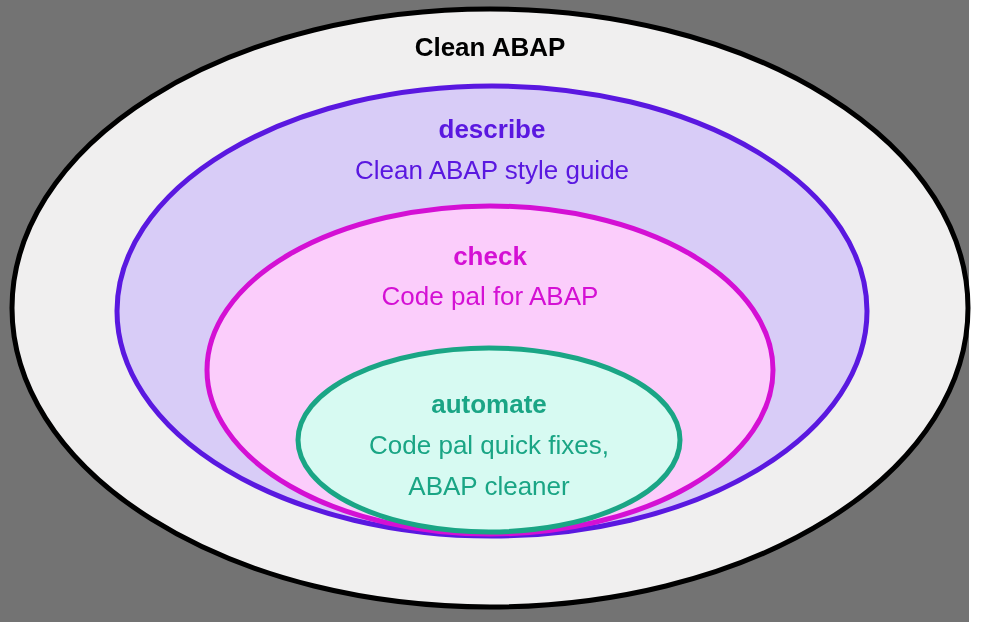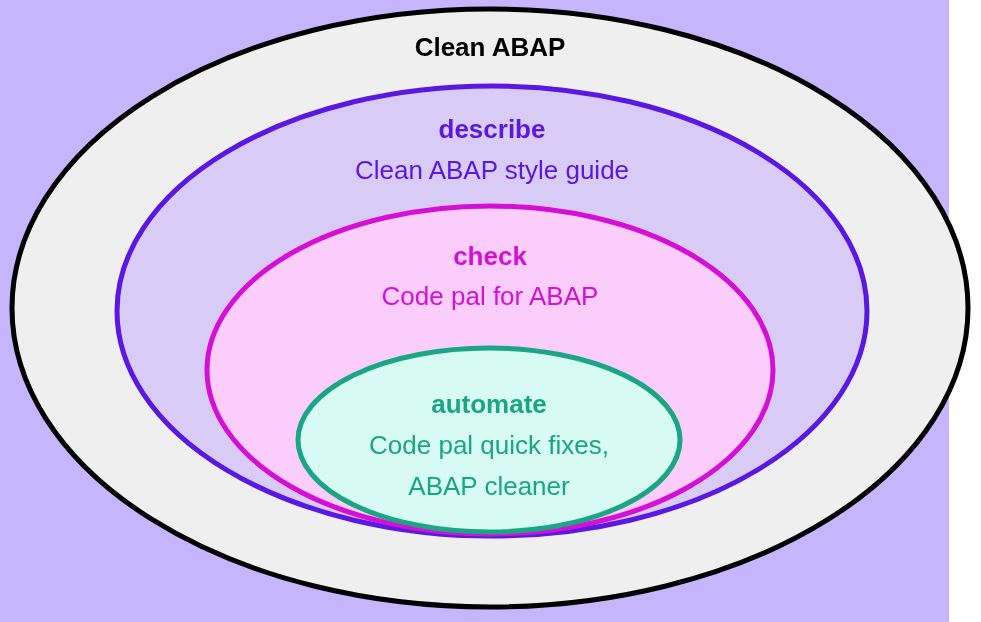--- a/index.html
+++ b/index.html
@@ -11,21 +11,22 @@
   body {
     width: 981px;
     height: 622px;
     overflow: hidden;
     font-family: "Liberation Sans", sans-serif;
   }
   #diagram-root {
     position: relative;
     width: 949px;
     height: 622px;
-    background: #c4b5fd;
+    background: #737373;
+    padding-left: 20px;
   }
   svg#venn-svg {
     position: absolute;
     top: 0;
     left: 0;
     width: 981px;
     height: 622px;
     display: block;
   }
   .layer-title {

